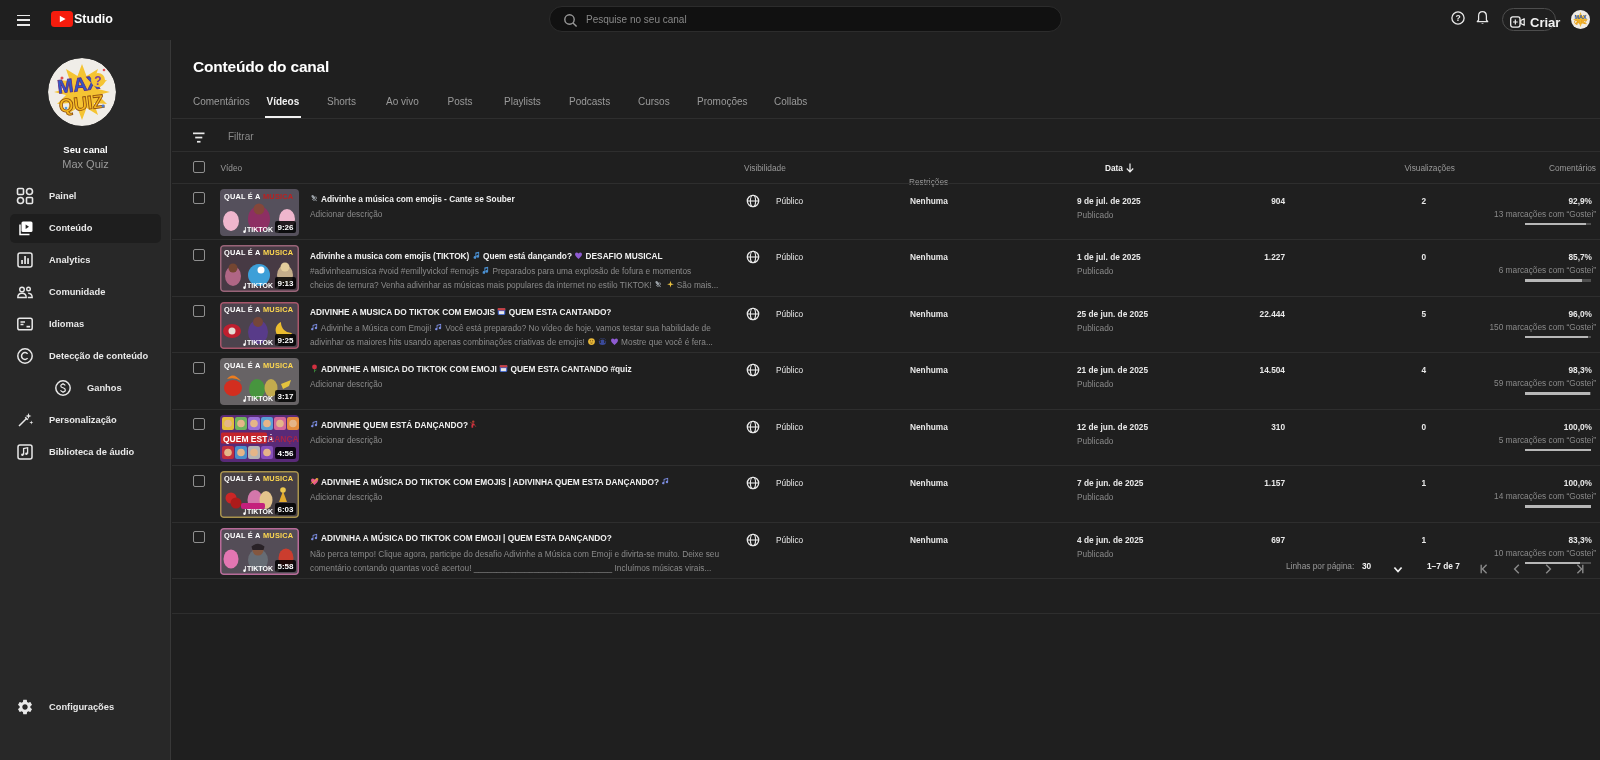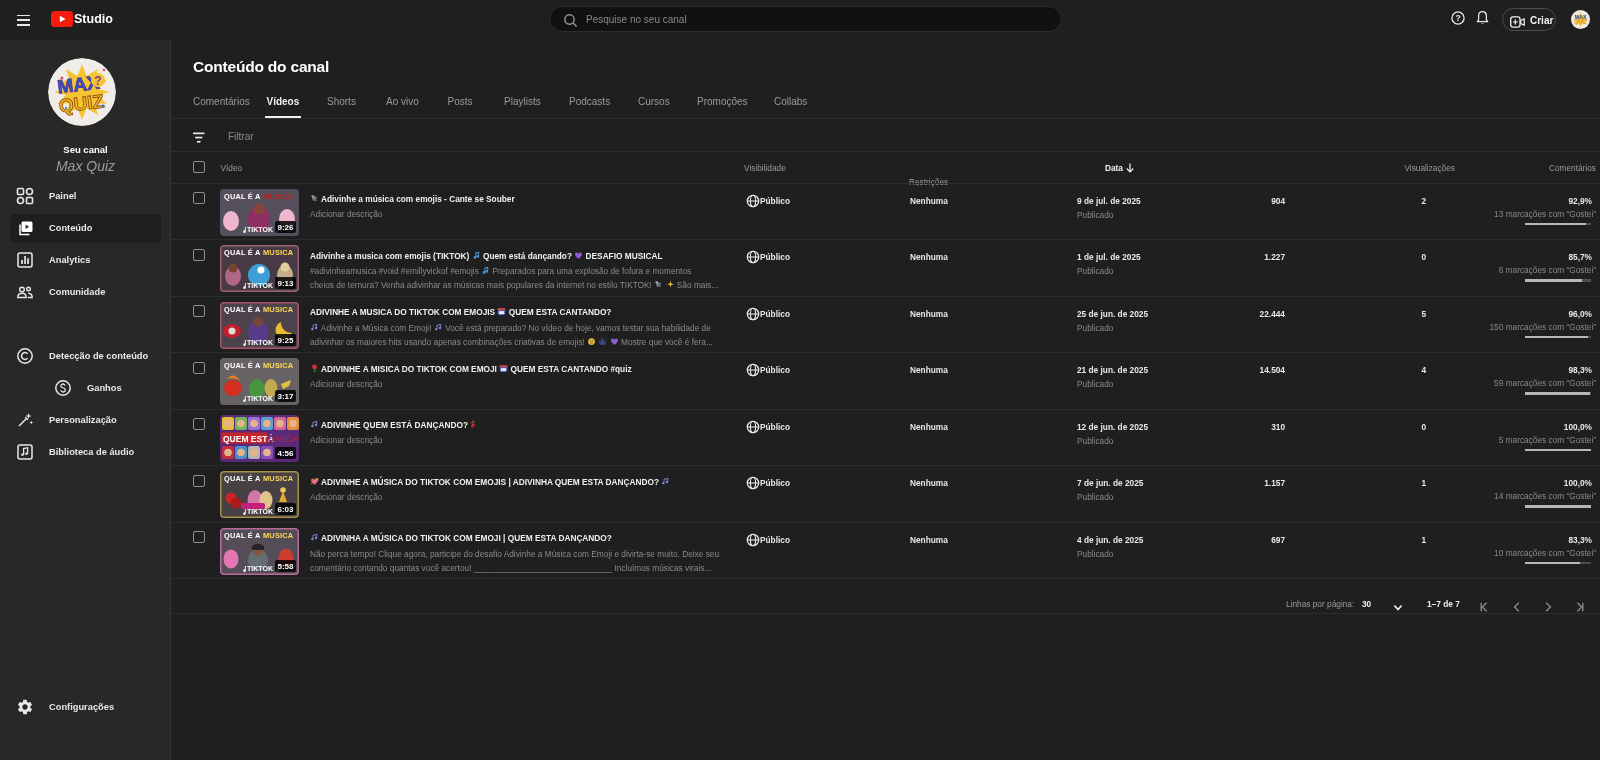--- a/index.html
+++ b/index.html
@@ -21,21 +21,21 @@
 
 
 #main { position:absolute; left:172px; top:40px; width:1598px; height:720px; background:#1f1f1f; }
 .hairline { position:absolute; left:0; width:1428px; height:1px; background:#2e2e2e; }
 .gray { color:#9a9a9a; }
 .cb { position:absolute; width:12px; height:12px; border:1.5px solid #8f8f8f; border-radius:2px; }
 .thumb { position:absolute; left:48px; width:79px; height:47px; border-radius:4px; overflow:hidden; }
 .vtitle { position:absolute; left:138px; top:11.5px; width:500px; font-size:8.3px; font-weight:bold; color:#f1f1f1; white-space:nowrap; }
 .vdesc { position:absolute; left:138px; font-size:8.3px; color:#8a8a8a; white-space:nowrap; }
 .globe { position:absolute; left:574px; top:11px; }
-.pubtx { position:absolute; left:576px; top:13px; font-size:8.3px; font-weight:bold; color:#e8e8e8;padding-left:12px; }
+.pubtx { position:absolute; left:592px; top:13px; font-size:8.3px; font-weight:normal; color:#e8e8e8;padding-left:12px; }
 .nenh { position:absolute; left:738px; top:13px; font-size:8.3px; font-weight:bold; color:#e8e8e8; }
 .dt1 { position:absolute; left:905px; top:13px; font-size:8.3px; font-weight:bold; color:#e8e8e8; }
 .dt2 { position:absolute; left:905px; top:27px; font-size:8.3px; color:#8a8a8a; }
 .views { position:absolute; right:315px; top:13px; font-size:8.3px; font-weight:bold; color:#e8e8e8; }
 .comm { position:absolute; right:174px; top:13px; font-size:8.3px; font-weight:bold; color:#e8e8e8; }
 .pct { position:absolute; right:8px; top:13px; font-size:8.3px; font-weight:bold; color:#e8e8e8; }
 .marc { position:absolute; right:4px; top:26px; font-size:8.3px; color:#8a8a8a; }
 .lbar { position:absolute; right:9px; top:40px; width:66px; height:2.5px; background:#4e4e4e; }
 .lbar .fill { position:absolute; left:0; top:0; height:2.5px; background:#b7b7b7; }
 .hdr { position:absolute; top:123px; font-size:8.3px; color:#9a9a9a; }
@@ -65,21 +65,21 @@
     <div class="abs" style="left:1475px; top:10px;"><svg width="15" height="16" viewBox="0 0 15 16">
         <path d="M7.5 1.7 C5 1.7 3.6 3.7 3.6 6 L3.6 10 L2.3 11.7 L12.7 11.7 L11.4 10 L11.4 6 C11.4 3.7 10 1.7 7.5 1.7 Z" fill="none" stroke="#e8e8e8" stroke-width="1.25" stroke-linejoin="round"></path>
         <path d="M6.2 13.3 A1.5 1.5 0 0 0 8.8 13.3" fill="#e8e8e8"></path>
       </svg></div>
     <div class="abs" style="left:1502px; top:8px; width:54px; height:23px; border:1px solid #4d4d4d; border-radius:12px;">
       <div class="abs" style="left:7px; top:5px;"><svg width="15" height="12" viewBox="0 0 15 12">
           <rect x="0.7" y="0.9" width="9.3" height="10.2" rx="2" fill="none" stroke="#f1f1f1" stroke-width="1.3"></rect>
           <path d="M10.8 4.6 L14.2 2.7 L14.2 9.3 L10.8 7.4 Z" fill="none" stroke="#f1f1f1" stroke-width="1.2" stroke-linejoin="round"></path>
           <path d="M5.35 3.6 L5.35 8.4 M3 6 L7.7 6" stroke="#f1f1f1" stroke-width="1.2"></path>
         </svg></div>
-      <div class="abs" style="left:27px; top:6px; font-size:10px; font-weight:bold; color:#f1f1f1;">Criar</div>
+      <div class="abs" style="left:27px; top:6px; font-size:13px; font-weight:bold; color:#f1f1f1;">Criar</div>
     </div>
     <div class="abs" style="left:1571px; top:10px;"><svg width="19" height="19" viewBox="0 0 19 19">
         <circle cx="9.5" cy="9.5" r="9.5" fill="#efece6"></circle>
         <path d="M9.5 2 L11 6 L15.5 4.5 L13 8 L17 9.5 L13 11 L15.5 14.5 L11 13 L9.5 17 L8 13 L3.5 14.5 L6 11 L2 9.5 L6 8 L3.5 4.5 L8 6 Z" fill="#f0b830"></path>
         <text x="9.5" y="8.6" text-anchor="middle" font-size="5.5" font-weight="bold" fill="#2a56b0" font-family="Liberation Sans">MAX</text>
         <text x="9.5" y="14.4" text-anchor="middle" font-size="5.5" font-weight="bold" fill="#e8a020" font-family="Liberation Sans">QUIZ</text>
       </svg></div>
   </div>
 <div id="sidebar">
     <div class="abs" style="left:48px; top:18px; width:68px; height:68px; border-radius:50%; overflow:hidden;"><svg width="68" height="68" viewBox="0 0 68 68">
@@ -88,21 +88,21 @@
         <text x="31" y="33" text-anchor="middle" font-size="19" font-weight="bold" fill="#2d5cc8" font-family="Liberation Sans" stroke="#5a2a8a" stroke-width="0.8" transform="rotate(-7 31 31)">MAX</text>
         <circle cx="50" cy="22" r="7" fill="#f5c433"></circle>
         <text x="50" y="27" text-anchor="middle" font-size="12" font-weight="bold" fill="#7a3aa0" font-family="Liberation Sans">?</text>
         <text x="34" y="52" text-anchor="middle" font-size="19" font-weight="bold" fill="#f5b81e" font-family="Liberation Sans" stroke="#8a4a10" stroke-width="0.8" transform="rotate(-7 34 50)">QUIZ</text>
         <circle cx="14" cy="20" r="1.5" fill="#e05050"></circle>
         <circle cx="55" cy="48" r="1.5" fill="#4a7ad0"></circle>
         <circle cx="18" cy="50" r="1.3" fill="#50a0e0"></circle>
         <circle cx="56" cy="12" r="1.3" fill="#e05050"></circle>
       </svg></div>
     <div class="abs" style="left:0; top:104px; width:171px; text-align:center; color:#ffffff; font-size:9.5px; font-weight:bold;">Seu canal</div>
-    <div class="abs" style="left:0; top:118px; width:171px; text-align:center; color:#9a9a9a; font-size:14px;font-style:italic;">Max Quiz</div>
+    <div class="abs" style="left:0; top:118px; width:171px; text-align:center; color:#9a9a9a; font-size:11px;">Max Quiz</div>
     <div class="mitem" style="top:140px;">
       <div class="ic"><svg width="18" height="18" viewBox="0 0 18 18">
           <rect x="1.5" y="1.5" width="6" height="6" rx="1" fill="none" stroke="#e8e8e8" stroke-width="1.6"></rect>
           <rect x="10.5" y="1.5" width="6" height="6" rx="3" fill="none" stroke="#e8e8e8" stroke-width="1.6"></rect>
           <rect x="1.5" y="10.5" width="6" height="6" rx="3" fill="none" stroke="#e8e8e8" stroke-width="1.6"></rect>
           <rect x="10.5" y="10.5" width="6" height="6" rx="1" fill="none" stroke="#e8e8e8" stroke-width="1.6"></rect>
         </svg></div>
       <div class="lb">Painel</div>
     </div>
     <div class="msel" style="top:173.5px;"></div>
@@ -124,20 +124,28 @@
       <div class="lb">Analytics</div>
     </div>
     <div class="mitem" style="top:236px;">
       <div class="ic"><svg width="18" height="18" viewBox="0 0 18 18">
           <circle cx="6" cy="6.5" r="2.3" fill="none" stroke="#e8e8e8" stroke-width="1.4"></circle>
           <circle cx="12.5" cy="6" r="1.8" fill="none" stroke="#e8e8e8" stroke-width="1.4"></circle>
           <path d="M1.8 14.5 C1.8 11.6 3.7 10.2 6 10.2 C8.3 10.2 10.2 11.6 10.2 14.5 Z" fill="none" stroke="#e8e8e8" stroke-width="1.4"></path>
           <path d="M12.2 10.2 C14.5 10.3 16.2 11.6 16.2 14.5 L11.8 14.5" fill="none" stroke="#e8e8e8" stroke-width="1.4"></path>
         </svg></div>
       <div class="lb">Comunidade</div>
+    </div>
+    <div class="mitem" style="top:268px;">
+      <div class="ic"><svg width="18" height="18" viewBox="0 0 18 18">
+          <rect x="1.8" y="3.2" width="14.4" height="11.6" rx="1.8" fill="none" stroke="#e8e8e8" stroke-width="1.5"></rect>
+          <path d="M4.5 7 L9 7 M4.5 9.5 L7.5 9.5" stroke="#e8e8e8" stroke-width="1.3" fill="none"></path>
+          <rect x="10.5" y="10.8" width="3.6" height="1.7" fill="#e8e8e8"></rect>
+        </svg></div>
+      <div class="lb">Idiomas</div>
     </div>
     <div class="mitem" style="top:300px;">
       <div class="ic"><svg width="18" height="18" viewBox="0 0 18 18">
           <circle cx="9" cy="9" r="7.2" fill="none" stroke="#e8e8e8" stroke-width="1.5"></circle>
           <path d="M11.6 6.9 A3.4 3.4 0 1 0 11.6 11.1" fill="none" stroke="#e8e8e8" stroke-width="1.5"></path>
         </svg></div>
       <div class="lb">Detecção de conteúdo</div>
     </div>
     <div class="mitem" style="top:332px;margin-left:38px;">
       <div class="ic"><svg width="18" height="18" viewBox="0 0 18 18">
@@ -599,21 +607,21 @@
       <div class="dt2">Publicado</div>
       <div class="views">697</div>
       <div class="comm">1</div>
       <div class="pct">83,3%</div>
       <div class="marc">10 marcações com “Gostei”</div>
       <div class="lbar">
         <div class="fill" style="width:55px;"></div>
       </div>
     </div>
     <div class="hairline" style="top:538.0px;"></div>
-    <div class="abs" style="left:0; top:546px; width:1428px; height:35px;padding-left:48px;">
+    <div class="abs" style="left:0; top:508px; width:1428px; height:35px;padding-left:48px;">
       <div class="abs gray" style="left:1114px; top:13px; font-size:8.3px;">Linhas por página:</div>
       <div class="abs" style="left:1190px; top:13px; font-size:8.3px; font-weight:bold; color:#f1f1f1;">30</div>
       <div class="abs" style="left:1220px; top:13px;"><svg width="12" height="11" viewBox="0 0 12 11">
           <path d="M2.4 3.5 L6 7.5 L9.6 3.5" fill="none" stroke="#f1f1f1" stroke-width="1.7"></path>
         </svg></div>
       <div class="abs" style="left:1255px; top:13px; font-size:8.3px; font-weight:bold; color:#f1f1f1;">1–7 de 7</div>
       <div class="abs" style="left:1306px; top:12.5px;"><svg width="12" height="12" viewBox="0 0 12 12">
           <path d="M8.6 1.8 L4.4 6 L8.6 10.2" fill="none" stroke="#8a8a8a" stroke-width="1.4"></path>
           <path d="M3.2 1.8 L3.2 10.2" stroke="#8a8a8a" stroke-width="1.4"></path>
         </svg></div>

